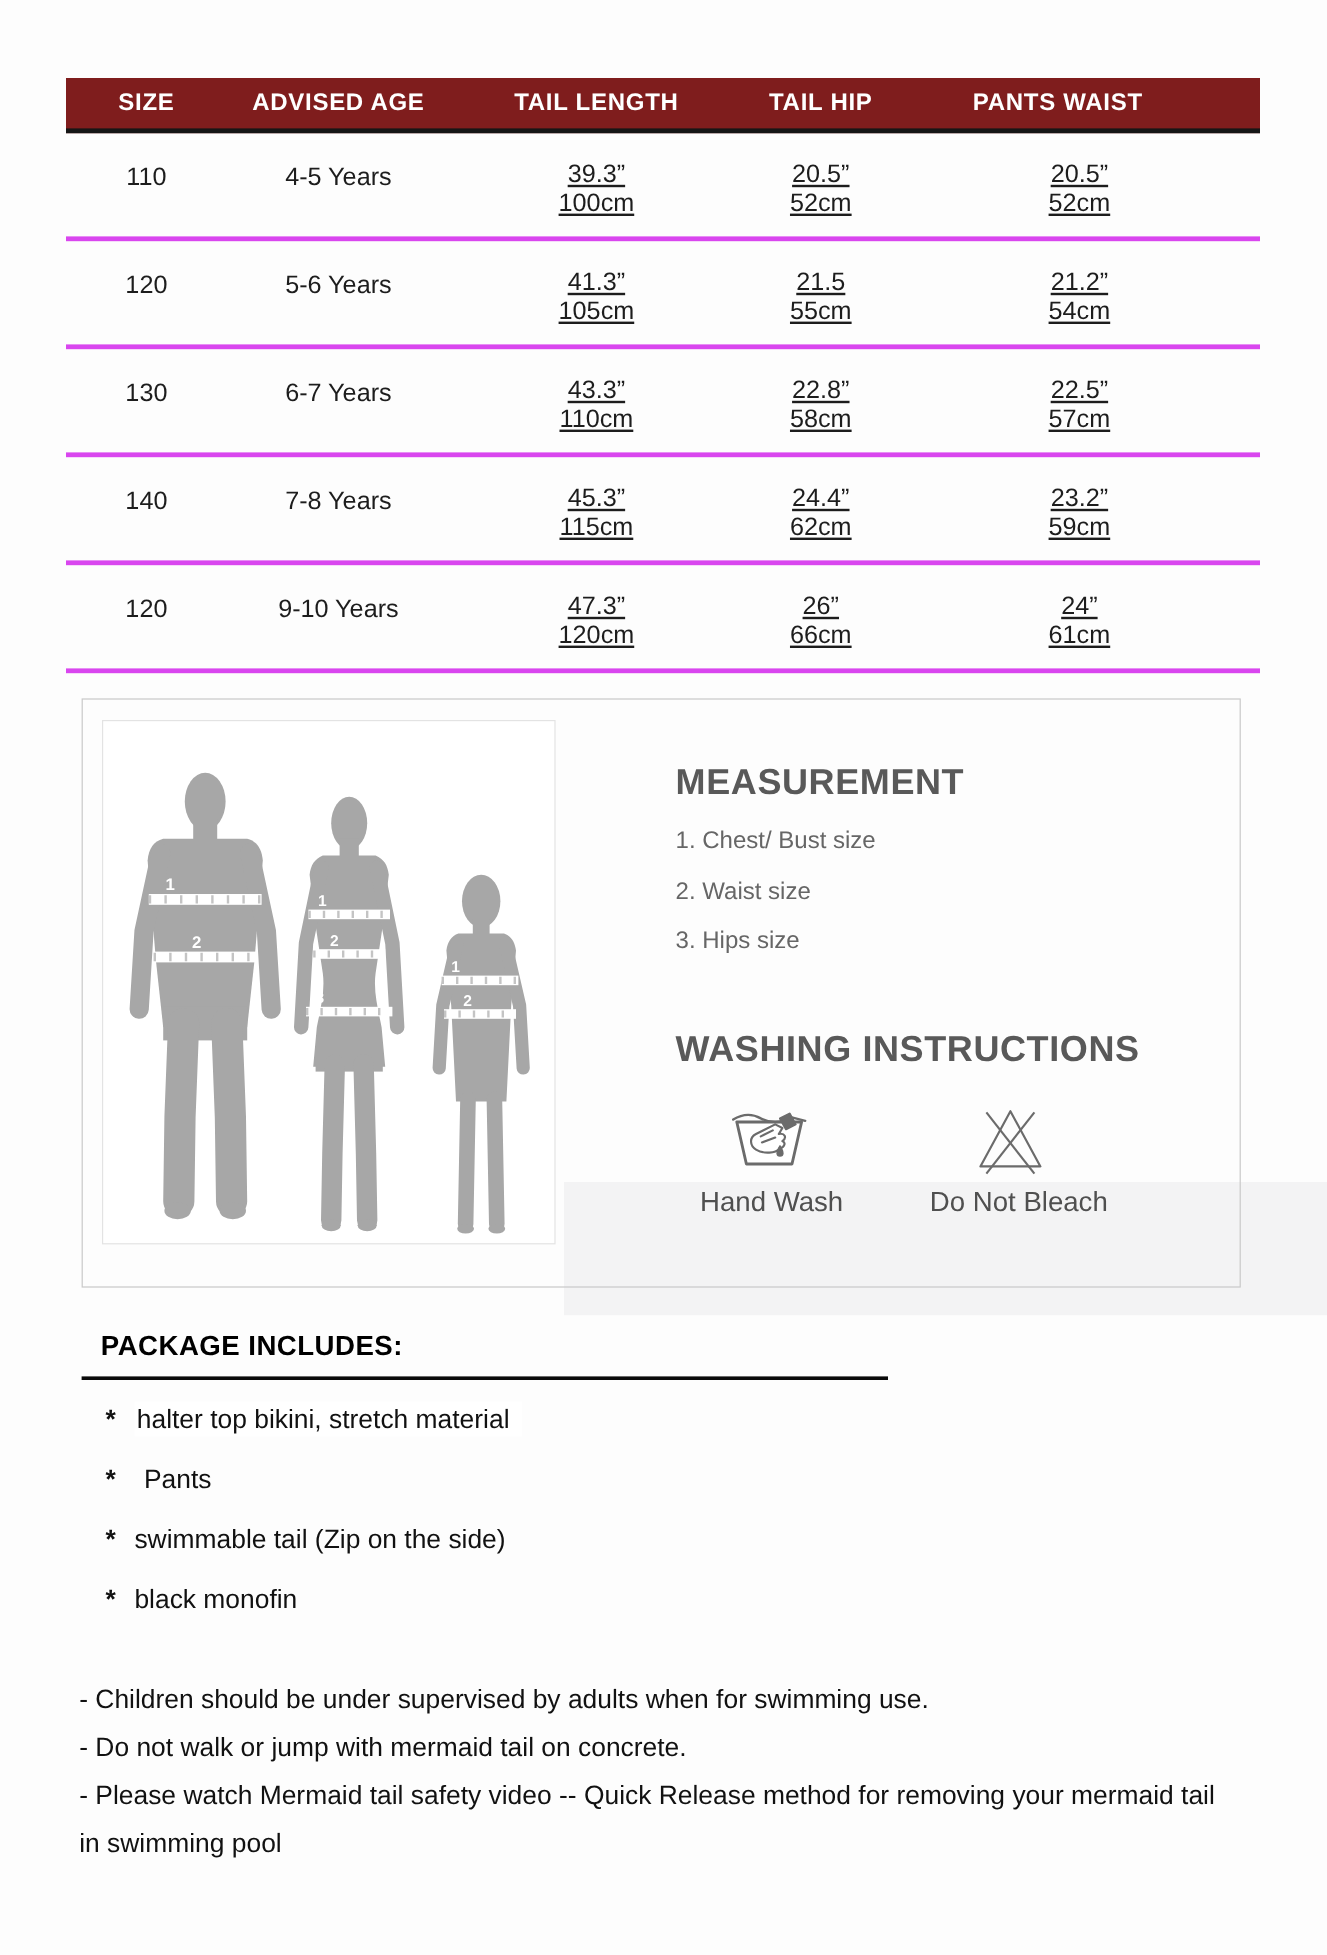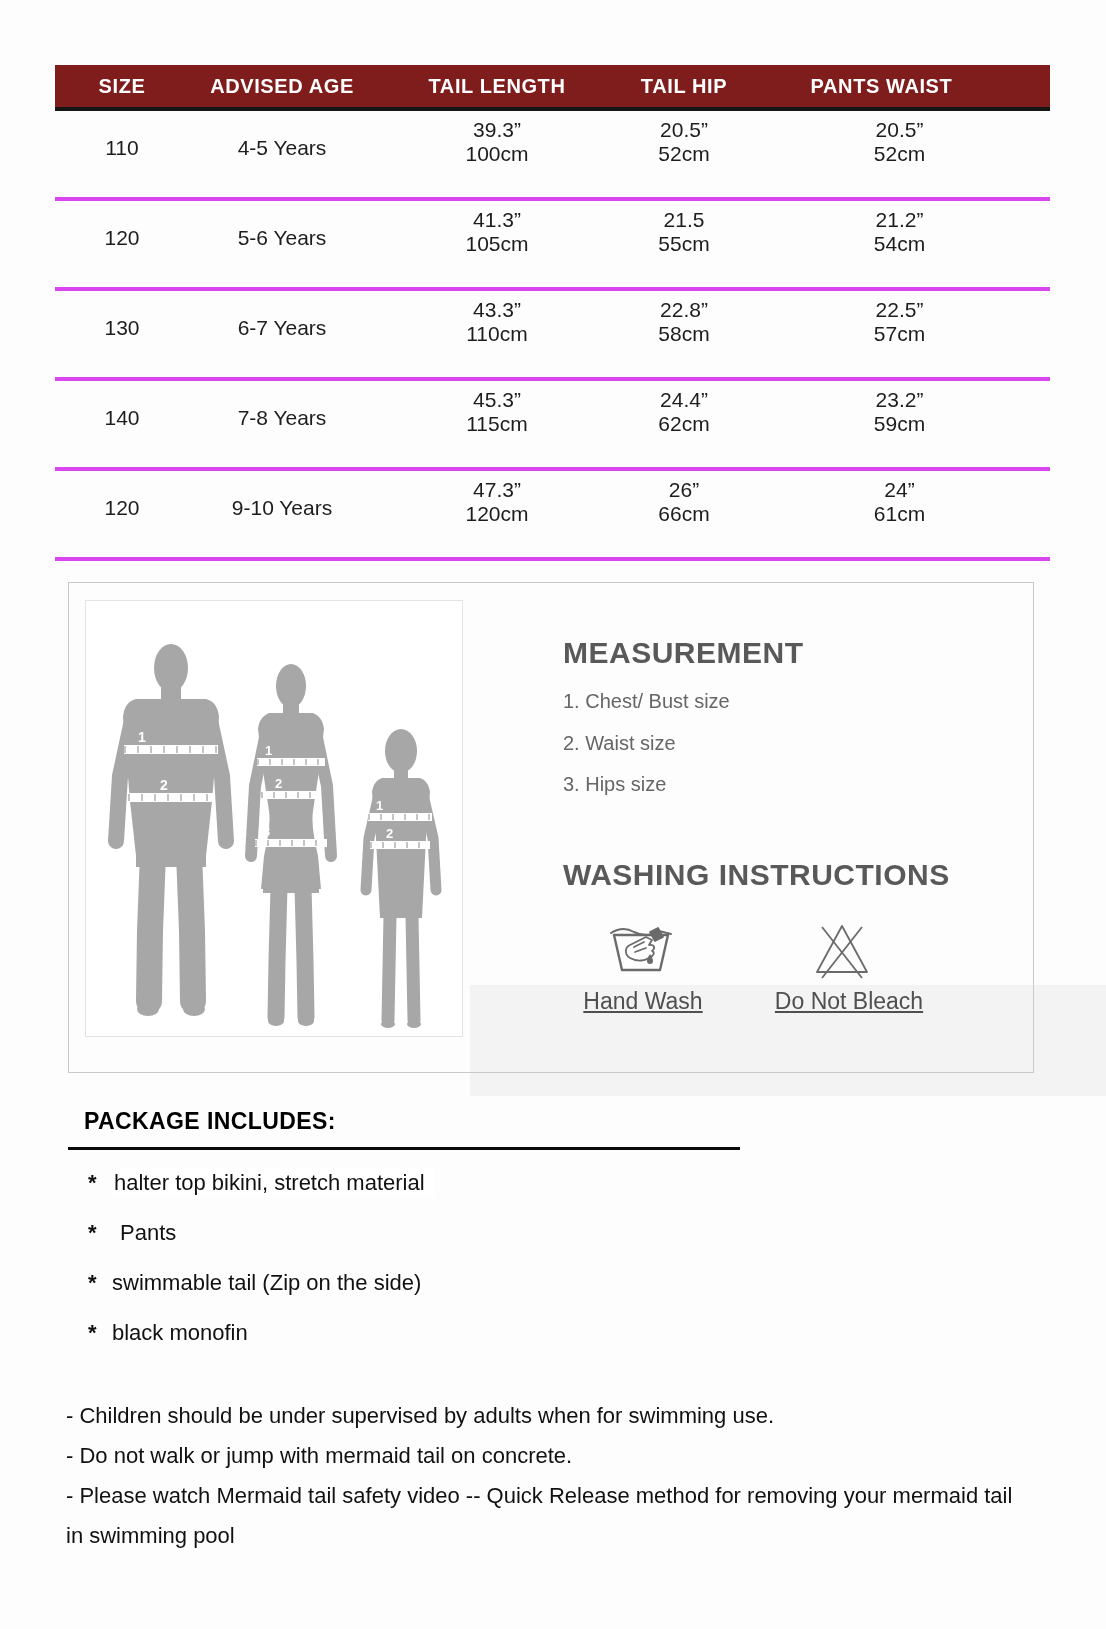--- a/index.html
+++ b/index.html
@@ -12,38 +12,38 @@
          background:#7f1d1d; height:46px; box-sizing:border-box;
          border-bottom:4px solid #161616;}
   .thead .hcell{color:#ffffff; font-size:20px; font-weight:bold; letter-spacing:.6px;
          display:flex; align-items:center; justify-content:center;}
   .thead .hc5{padding-right:36px;}
   .trow{display:grid; grid-template-columns:134px 186px 244px 130px 301px;
         height:90px; box-sizing:border-box; border-bottom:4px solid #d946ef;}
   .cell{display:flex; align-items:center; justify-content:center;
         font-size:21px; color:#1d1d1d;}
   .cell.single{padding-bottom:12px;}
-  .cell.dual{flex-direction:column; justify-content:flex-start;
-        padding:7px 0 15px 0; box-sizing:border-box;}
+  .cell.dual{flex-direction:column; justify-content:flex-end;
+        padding:7px 0 15px 0; box-sizing:border-box;text-decoration:underline;}
   .c5{padding-right:36px;}
 
   
   .gray-band{position:absolute; left:470px; top:985px; width:636px; height:111px; background:#f3f3f4;}
   .m-box{position:absolute; left:68px; top:582px; width:966px; height:491px;
          border:1px solid #c9c9c9; box-sizing:border-box; background:transparent;}
   .fig-frame{position:absolute; left:85px; top:600px; width:378px; height:437px;
          border:1px solid #e3e3e3; box-sizing:border-box; background:#ffffff;}
   .fig{position:absolute;}
   .m-title{position:absolute; left:563px; top:636px; font-size:30px; font-weight:bold;
          color:#595959; letter-spacing:.5px;}
   .m-item{position:absolute; left:563px; font-size:20px; color:#666666;}
   .w-title{position:absolute; left:563px; top:858px; font-size:30px; font-weight:bold;
          color:#595959; letter-spacing:.5px;}
   .icon-wrap{position:absolute;}
-  .icon-label{position:absolute; top:988px; font-size:23px; color:#4f4f4f; text-align:center;text-decoration:underline;}
+  .icon-label{position:absolute; top:988px; font-size:23px; color:#4f4f4f; text-align:center;}
 
   
   .pkg-title{position:absolute; left:84px; top:1108px; font-size:23px; font-weight:bold;
          color:#000000; letter-spacing:.4px;}
   .pkg-rule{position:absolute; left:68px; top:1147px; width:672px; height:3px; background:#0a0a0a;}
   .pkg-item{position:absolute; left:88px; font-size:22px; color:#111111;}
   .pkg-item .ast{font-weight:bold; display:inline-block; width:24px; vertical-align:top;}
   .pkg-item.first .txt{background:#ffffff; padding:2px 10px 2px 2px;}
 
   

